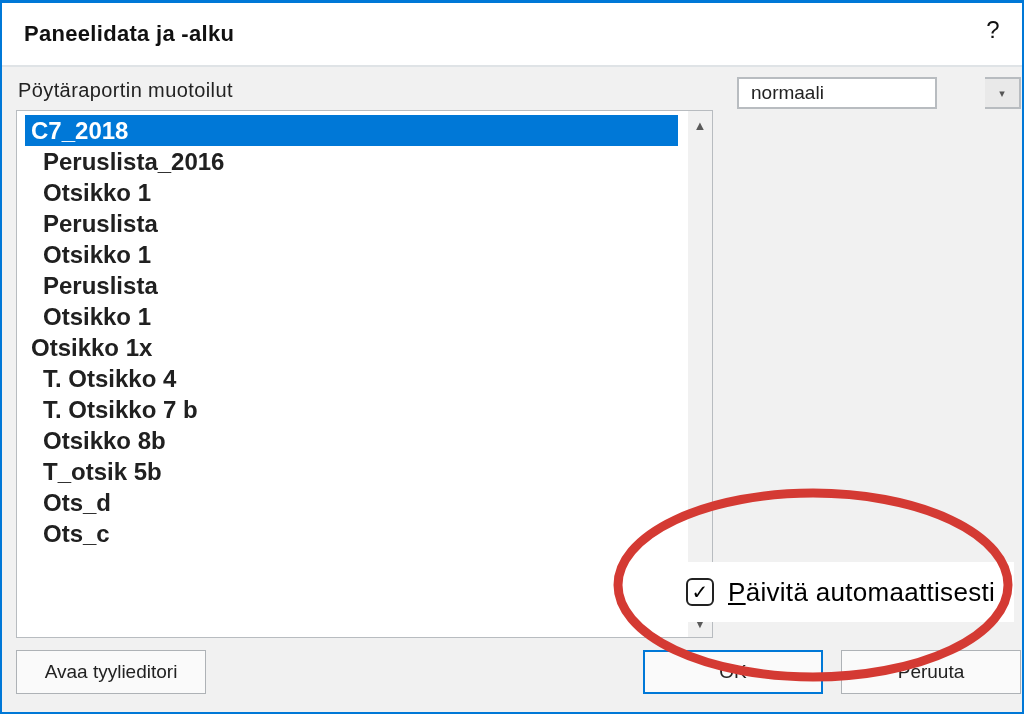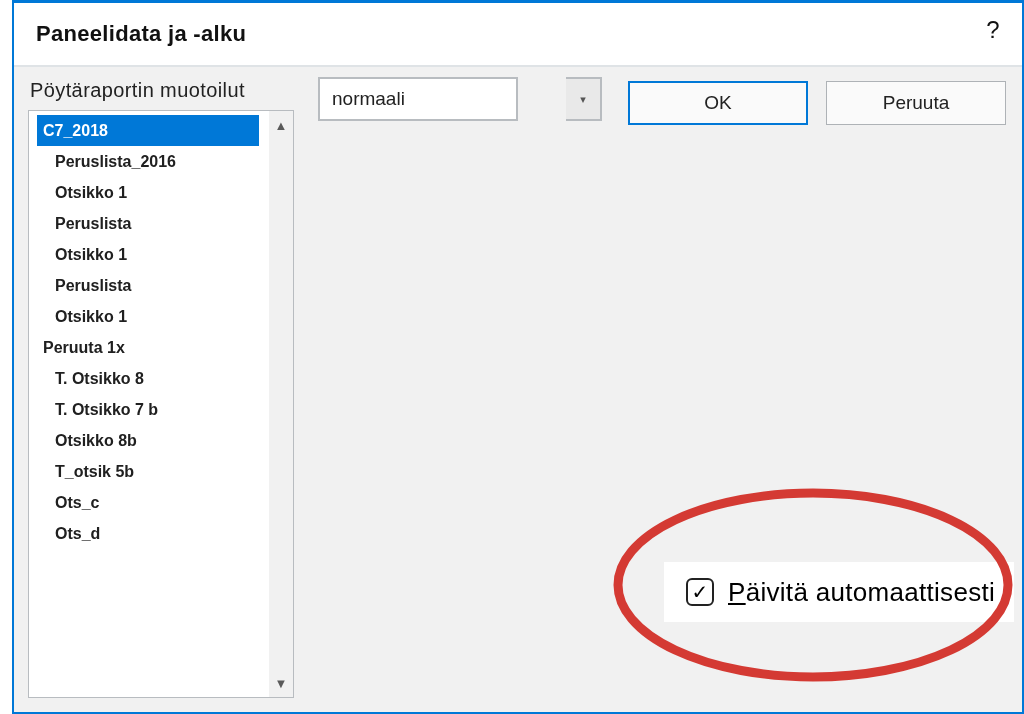--- a/index.html
+++ b/index.html
@@ -9,21 +9,21 @@
       font-size:19px;
       background:#fff;
       overflow:hidden;
       position:relative;
     }
     .window {
       position:absolute; inset:0;
       border:2px solid #0078d7;
       border-top-width:3px;
       background:#4d7c0f;
-      display:flex; flex-direction:column;margin-left:12px;
+      display:flex; flex-direction:column;
     }
     .titlebar {
       height:64px;
       display:flex; align-items:center;
       padding:0 22px;
       background:#fff;
       font-size:22px;
       font-weight:700;
       letter-spacing:.3px;
       color:#111;
@@ -32,22 +32,22 @@
     .titlebar .win-help {
       margin-left:auto;
       font-size:24px;
       font-weight:400;
       transform:translateY(-4px);
       color:#111;
     }
     .client {
       flex:1;
       background:#f1f1f1;
-      display:flex; 
-      padding:10px 16px 14px 14px;
+      display:flex; flex-direction:column;
+      padding:10px 1px 14px 14px;
       gap:8px;
     }
     .upper {
       flex:1;
       display:flex;
       gap:24px;
     }
     .pane-left { flex:1; display:flex; flex-direction:column; }
     .pane-right { width:284px; display:flex; flex-direction:column; gap:8px; }
 
@@ -66,21 +66,21 @@
       gap:6px;
       border:1.8px solid #b8bcc0;
       background:#fff;
       padding:0;
       overflow:hidden;
     }
     .listbox {
       flex:1;
       overflow-y:auto;
       padding:4px 4px 10px 8px;
-      font-size:16px;
+      font-size:24px;
       line-height:31px;
       color:#202020;
     }
     .listbox .item {
       padding:0 6px;
       white-space:nowrap;
       font-weight:600;
     }
     .listbox .item.sub { padding-left:18px; font-weight:700; }
     .listbox .item.selected {
@@ -94,21 +94,21 @@
     }
     .sb-btn {
       height:28px;
       display:flex; align-items:center; justify-content:center;
       font-size:13px; color:#5a5a5a;
     }
     .sb-track { flex:1; }
 
     .dropdown {
       display:flex;
-      height:44px;
+      height:32px;
       gap:48px;
     }
     .dropdown-input {
       flex:1;
       border:2px solid #b8bcc0;
       background:#fff;
       padding:0 12px;
       display:flex; align-items:center;
       font-size:19px; color:#222;
     }
@@ -187,45 +187,46 @@
         <div class="listbox-wrap">
           <div class="listbox">
 
           <div class="item obsc selected">C7_2018</div>
               <div class="item obsc sub">Peruslista_2016</div>
               <div class="item obsc sub">Otsikko 1</div>
               <div class="item obsc sub">Peruslista</div>
               <div class="item obsc sub">Otsikko 1</div>
               <div class="item obsc sub">Peruslista</div>
               <div class="item obsc sub">Otsikko 1</div>
-              <div class="item obsc">Peruuta 1x</div>
-              <div class="item obsc sub">T. Otsikko 8</div>
+              <div class="item obsc">Otsikko 1x</div>
+              <div class="item obsc sub">T. Otsikko 4</div>
               <div class="item obsc sub">T. Otsikko 7 b</div>
               <div class="item obsc sub">Otsikko 8b</div>
               <div class="item obsc sub">T_otsik 5b</div>
+              <div class="item obsc sub">Ots_d</div>
               <div class="item obsc sub">Ots_c</div>
-              <div class="item obsc sub">Ots_d</div>
             </div>
           <div class="vscroll">
             <div class="sb-btn">▲</div>
             <div class="sb-track"></div>
             <div class="sb-btn">▼</div>
           </div>
         </div>
       </div>
 
       <div class="pane-right">
         <div class="dropdown">
           <div class="dropdown-input obsc">normaali</div>
           <div class="dropdown-btn">▾</div>
         </div>
       </div>
     </div>
 
     <div class="btnbar">
+      <button class="btn left obsc">Avaa tyylieditori</button>
       <div class="spacer"></div>
       <button class="btn primary obsc">OK</button>
       <button class="btn obsc">Peruuta</button>
     </div>
   </div>
 </div>
 
 <div class="chk-area">
   <span class="chk-box">
     <span class="chk-mark">✓</span>

